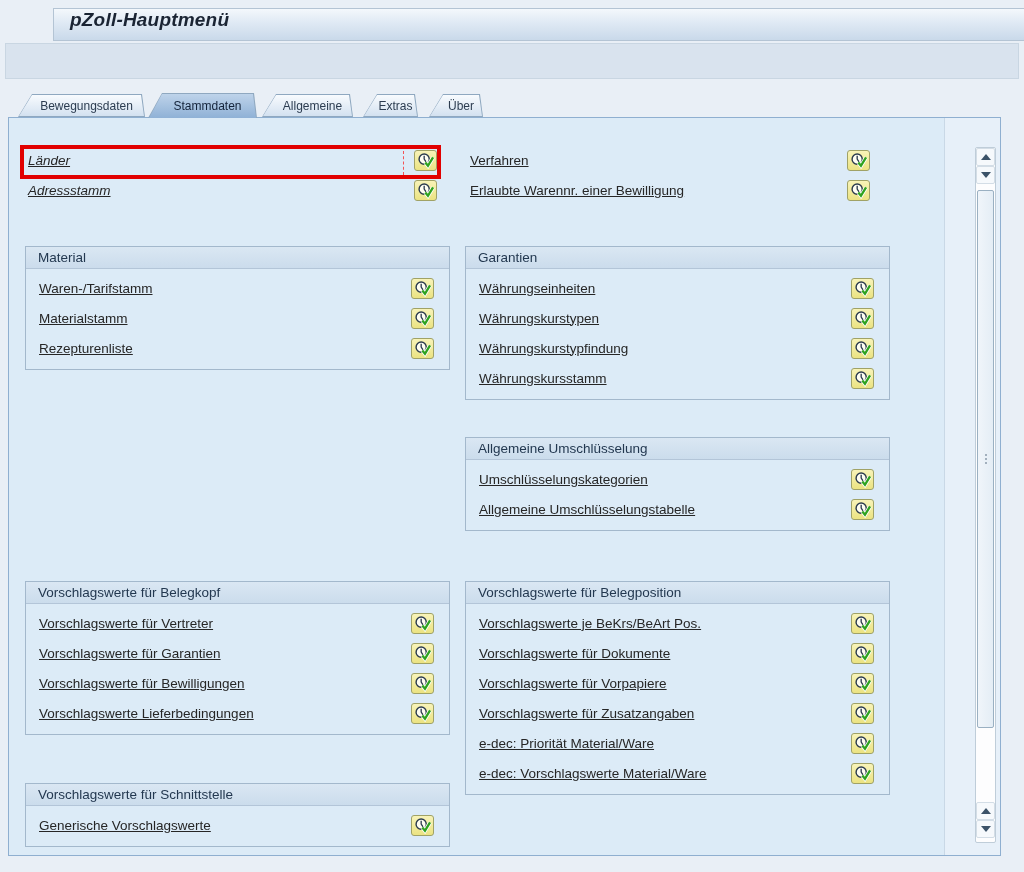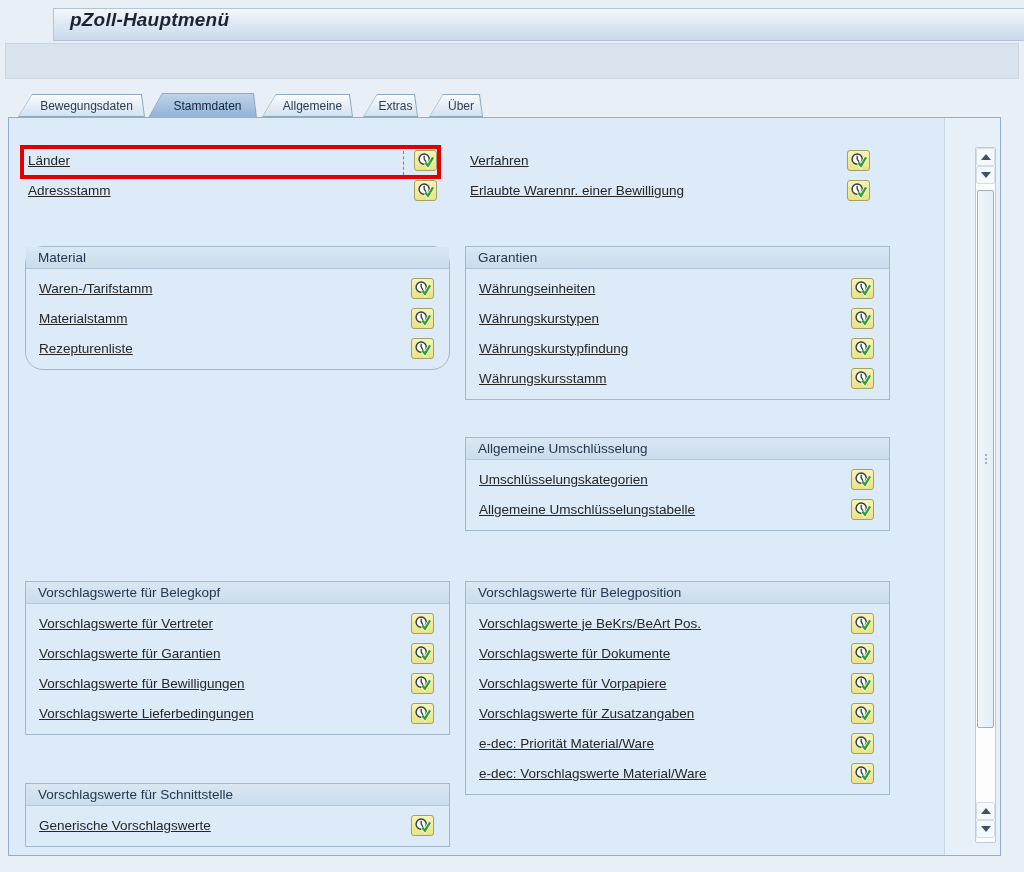--- a/index.html
+++ b/index.html
@@ -40,30 +40,30 @@
 
   
   .row{height:30px;display:flex;align-items:center;justify-content:space-between;}
   .sap-link{font-size:13.5px;color:var(--link_color);text-decoration:underline;cursor:pointer;white-space:nowrap;}
   .exec-btn{width:23px;height:21px;flex:0 0 23px;border:1px solid var(--icon_border);border-radius:3px;
     background:linear-gradient(var(--icon_yellow_top),var(--icon_yellow_bottom));
     display:flex;align-items:center;justify-content:center;cursor:pointer;padding:0;}
   .exec-btn svg{display:block;}
 
   .loose{position:absolute;z-index:2;}
-  .loose-left{left:28px;top:145px;width:409px;}
+  .loose-left{left:28px;top:145px;width:409px;font-style:italic;}
   .loose-right{left:470px;top:145px;width:400px;}
 
   .group{position:absolute;z-index:2;border:1px solid var(--group_border);background:var(--panel_bg);}
   .group-header{height:22px;display:flex;align-items:center;padding-left:12px;
     background:linear-gradient(var(--header_grad_top),var(--header_grad_bottom));
     border-bottom:1px solid #b3c5d8;font-size:13.5px;color:#233850;white-space:nowrap;}
   .group-body{padding:4px 0 6px;}
   .group .row{padding:0 15px 0 13px;}
-  .g-material{left:25px;top:246px;width:425px;border-radius:18px;}
+  .g-material{left:25px;top:246px;width:425px;}
   .g-einheiten{left:465px;top:246px;width:425px;}
   .g-umschluesselung{left:465px;top:437px;width:425px;}
   .g-belegkopf{left:25px;top:581px;width:425px;}
   .g-belegposition{left:465px;top:581px;width:425px;}
   .g-schnittstelle{left:25px;top:783px;width:425px;}
 
   
   .red-box{position:absolute;left:20px;top:145px;width:421px;height:34px;z-index:6;
     border:4px solid var(--accent_red);pointer-events:none;}
   .red-dash{position:absolute;left:379px;top:2px;height:24px;width:0;

